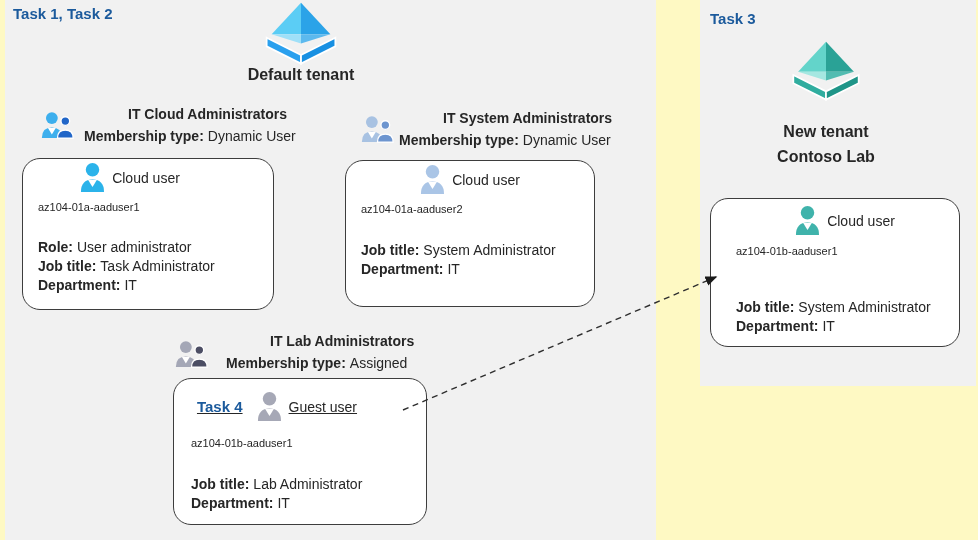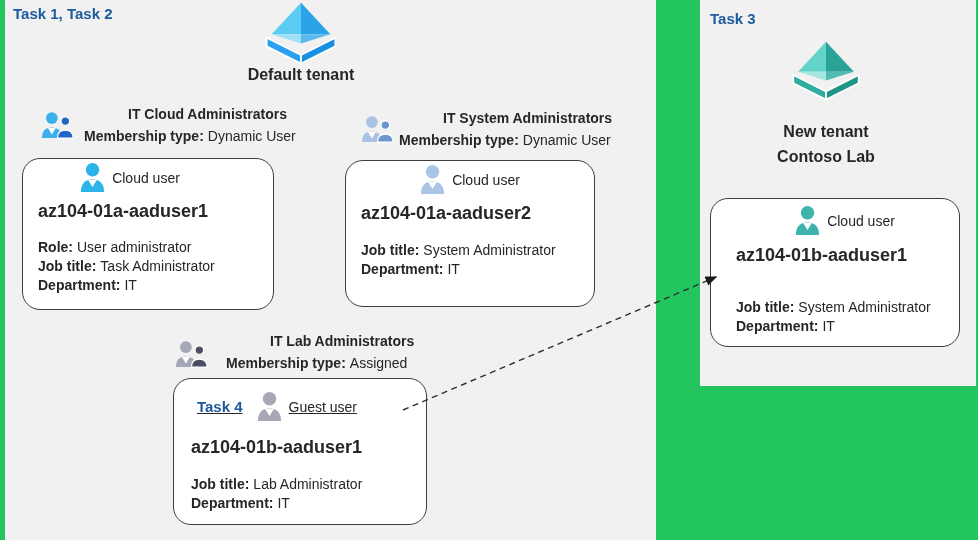--- a/index.html
+++ b/index.html
@@ -1,28 +1,28 @@
 <!DOCTYPE html>
 <html><head>
 <meta charset="utf-8">
 <style>
   html,body{margin:0;padding:0;background:#ffffff;}
-  .canvas{position:relative;width:978px;height:540px;background:#22c55e;
+  .canvas{position:relative;width:978px;height:540px;background:#fef9c3;
           font-family:"Liberation Sans",sans-serif;font-size:14px;color:#262626;
           overflow:hidden;}
   .abs{position:absolute;}
   .panel{position:absolute;background:#f1f1f1;}
   .task-label{position:absolute;font-weight:700;font-size:15px;color:#1b5a9c;white-space:nowrap;}
   .tenant-title{position:absolute;font-weight:700;font-size:16px;text-align:center;white-space:nowrap;}
   .group-text{position:absolute;line-height:22px;white-space:nowrap;}
   .g-title{font-weight:700;padding-left:44px;}
   .card{position:absolute;background:#ffffff;border:1.4px solid #3d3d3d;border-radius:18px;}
   .card-header{position:absolute;left:0;right:0;display:flex;align-items:center;justify-content:center;gap:7px;}
   .user-type{font-size:14px;white-space:nowrap;}
-  .card-name{position:absolute;font-weight:700;font-size:18px;white-space:nowrap;}
+  .card-name{position:absolute;font-weight:400;font-size:11px;white-space:nowrap;}
   .fields{position:absolute;line-height:19px;}
   .field{white-space:nowrap;}
   .fl{font-weight:700;}
   .fv{margin-left:4px;}
   .band{stroke:#ffffff;stroke-width:2.5;}
   .cutout{stroke:#ffffff;stroke-width:1.5;}
   .overlay{position:absolute;left:0;top:0;pointer-events:none;}
 </style>
 </head>
 <body>

